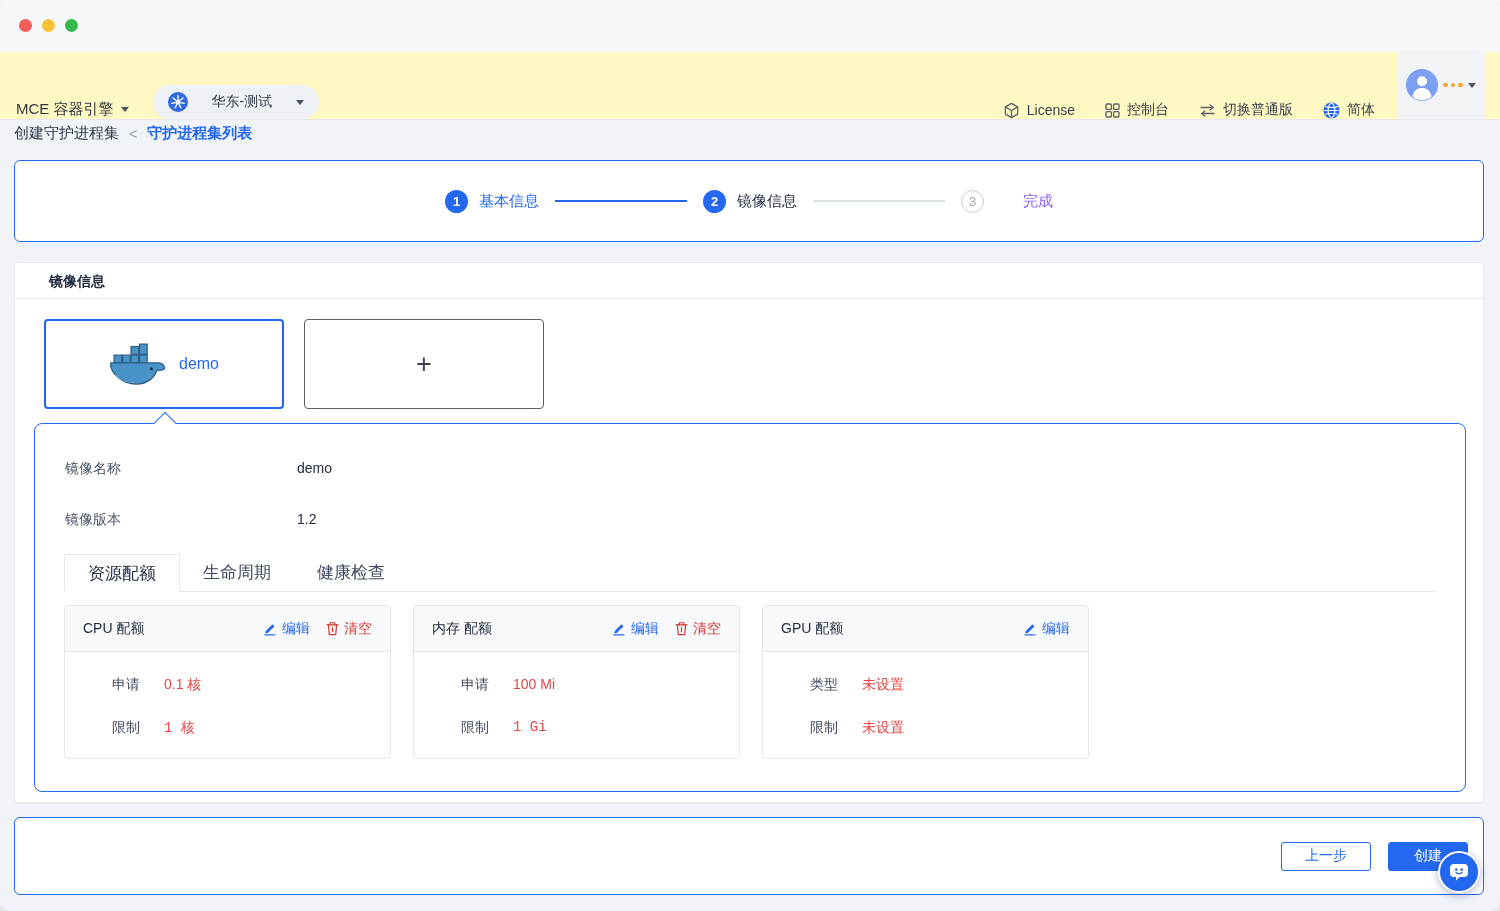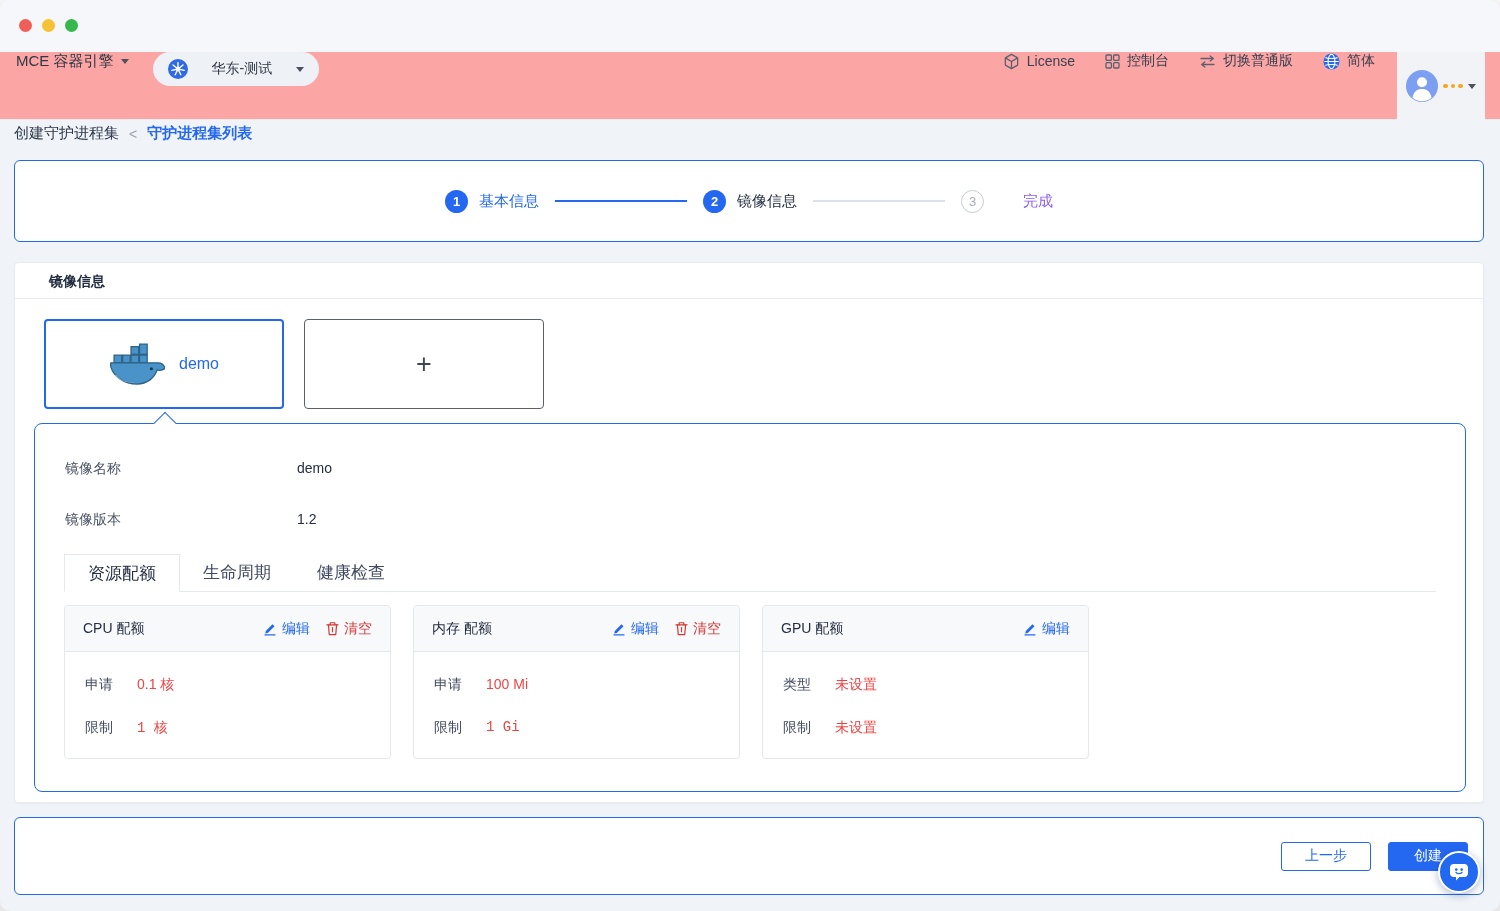--- a/index.html
+++ b/index.html
@@ -7,22 +7,22 @@
   .screen{ position:relative; width:1500px; height:911px; background:#f0f3f7;
            border-radius:10px; overflow:hidden; box-shadow:0 10px 40px rgba(0,0,0,.25); }
 
   
   .titlebar{ position:absolute; left:0; top:0; width:1500px; height:52px; background:#f5f7fa; }
   .traffic{ position:absolute; top:19px; left:19px; display:flex; gap:10px; }
   .light{ width:13px; height:13px; border-radius:50%; }
   .light.red{ background:#f05f57; } .light.yellow{ background:#f6c233; } .light.green{ background:#37b84d; }
 
   
-  .appbar{ position:absolute; left:0; top:52px; width:1500px; height:68px; background:#fca5a5;
-           border-bottom:1px solid #e7eaef; display:flex; align-items:flex-start; }
+  .appbar{ position:absolute; left:0; top:52px; width:1500px; height:68px; background:#fef9c3;
+           border-bottom:1px solid #e7eaef; display:flex; align-items:flex-end; }
   .product{ display:flex; align-items:center; gap:7px; margin-left:16px; font-size:15px;
             font-weight:500; color:#2f3744; cursor:pointer; }
   .caret{ width:0; height:0; border-left:4.5px solid transparent; border-right:4.5px solid transparent;
           border-top:5.5px solid #4a5160; display:inline-block; }
   .region-pill{ display:flex; align-items:center; gap:24px; margin-left:24px; height:34px;
                 padding:0 15px; background:#eef1f5; border-radius:17px; font-size:14px;
                 color:#2f3744; cursor:pointer; }
   .appnav{ display:flex; align-items:center; gap:30px; margin-left:auto; margin-right:22px; }
   .nav-item{ display:flex; align-items:center; gap:7px; font-size:14px; color:#3a4150; cursor:pointer; white-space:nowrap; }
   .avatar-panel{ width:88px; height:68px; background:#f1f3f6; display:flex; align-items:center;
@@ -84,21 +84,21 @@
   .quota-row{ position:absolute; left:29px; top:181px; display:flex; gap:22px; }
   .quota-card{ width:327px; height:154px; border:1px solid #e3e7ee; border-radius:4px; background:#fff; }
   .quota-head{ height:46px; background:#f8f9fb; border-bottom:1px solid #e3e7ee; border-radius:4px 4px 0 0;
                display:flex; align-items:center; justify-content:space-between; padding:0 18px; }
   .quota-title{ font-size:14px; color:#242e42; }
   .quota-actions{ display:flex; align-items:center; gap:16px; }
   .q-link{ display:flex; align-items:center; gap:5px; font-size:14px; cursor:pointer;justify-content:flex-end; }
   .q-link.edit{ color:#2468f2; }
   .q-link.clear{ color:#cf3a36; }
   .quota-body{ padding:24px 20px 0 20px; }
-  .q-row{ display:flex; font-size:14px; height:20px; }
+  .q-row{ display:flex; font-size:14px; height:20px;margin-left:27px; }
   .q-row + .q-row{ margin-top:23px;font-family:Liberation Mono, monospace; }
   .q-label{ width:52px; color:#424c60; }
   .q-value{ color:#ef4444; }
 
   
   .footer-card{ position:absolute; left:14px; top:817px; width:1470px; height:78px; background:#fff;
                 border:1px solid #2468f2; border-radius:6px; display:flex; align-items:center;
                 justify-content:flex-end; gap:17px; padding-right:15px; }
   .btn{ height:29px; border-radius:3px; font-size:14px; display:flex; align-items:center;
         justify-content:center; cursor:pointer; font-family:inherit; }

